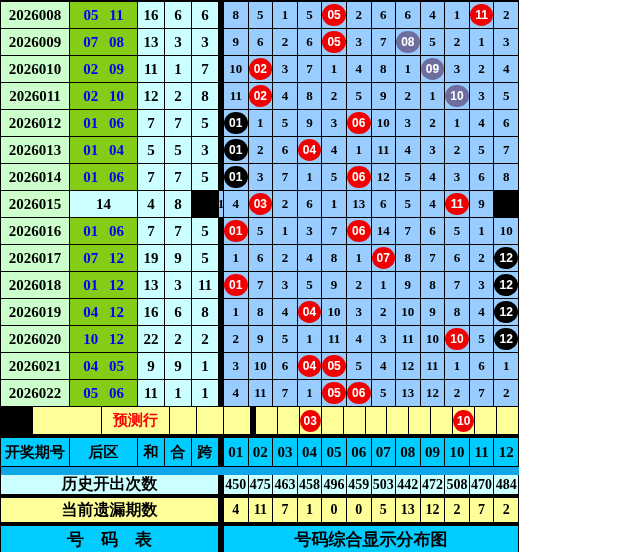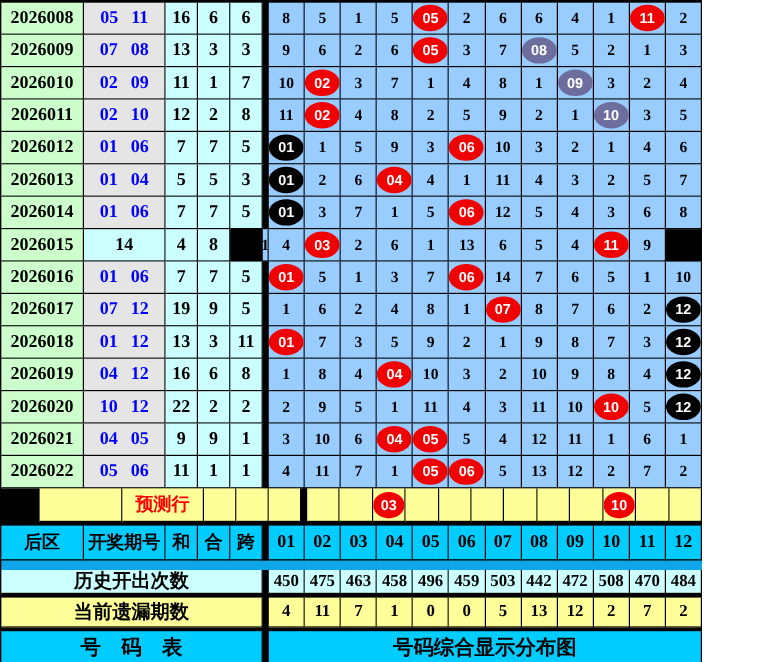--- a/index.html
+++ b/index.html
@@ -1,18 +1,18 @@
 <!DOCTYPE html>
 <html><head>
 <meta charset="utf-8">
 <style>
   html,body{margin:0;padding:0;background:#fff;}
   body{font-family:"Liberation Serif","DejaVu Serif",serif;font-weight:bold;}
   #board{
-    width:585px;height:552px;box-sizing:border-box;
+    width:519px;height:552px;box-sizing:border-box;
     border-top:2px solid #000;border-left:1px solid #000;
     background:#000;overflow:hidden;
   }
   .row{
     display:grid;
     grid-template-columns:69px 68px 27px 27px 27px 5px repeat(12,1fr);
     width:100%;box-sizing:border-box;
   }
   .data-row{height:27px;}
   .pred-row{height:28px;padding-left:32px;}
@@ -21,21 +21,21 @@
   .miss-row{height:28px;border-top:3px solid #000;}
   .title-row{height:31px;border-top:3px solid #000;}
   .cell{
     box-sizing:border-box;
     border-right:1px solid #000;border-bottom:1px solid #000;
     display:flex;align-items:center;justify-content:center;
     overflow:hidden;white-space:nowrap;
   }
   .vdiv{background:#000;}
   .issue{background:#ccffcc;font-size:15px;color:#000;}
-  .back {background:#e5e5e5;font-size:15px;color:#0000ff;word-spacing:7px;}
+  .back {background:#84cc16;font-size:15px;color:#0000ff;word-spacing:7px;}
   .hhk  {background:#ccffff;font-size:15px;color:#000;text-align:right;}
   .num  {background:#99ccff;font-size:13px;color:#000;}
   .p-issue,.p-hhk,.p-num{background:#ffff99;}
   .p-label{background:#ffff99;color:#ff0000;font-size:15px;font-family:"Liberation Sans","DejaVu Sans",sans-serif;}
   .hdr{background:#00ccff;color:#000;font-size:15px;}
   .hdr-cn{font-family:"Liberation Sans","DejaVu Sans",sans-serif;}
   .cnt{background:#ccffff;color:#000;font-size:14px;}
   .mis{background:#ffff99;color:#000;font-size:14px;}
   .cnt-label,.mis-label{grid-column:1 / span 5;font-size:16px;font-family:"Liberation Sans","DejaVu Sans",sans-serif;}
   .t-left{grid-column:1 / span 5;background:#00ccff;font-size:17px;color:#000;font-family:"Liberation Sans","DejaVu Sans",sans-serif;}
@@ -432,22 +432,22 @@
         <div class="cell p-num"></div>
         <div class="cell p-num"></div>
         <div class="cell p-num"></div>
         <div class="cell p-num">
           <span class="ball red">10</span>
         </div>
         <div class="cell p-num"></div>
         <div class="cell p-num"></div>
       </div>
       <div class="row header-row">
+        <div class="cell hdr hdr-cn">开奖期号</div>
         <div class="cell hdr hdr-cn">后区</div>
-        <div class="cell hdr hdr-cn">开奖期号</div>
         <div class="cell hdr hdr-cn">和</div>
         <div class="cell hdr hdr-cn">合</div>
         <div class="cell hdr hdr-cn">跨</div>
         <div class="vdiv"></div>
         <div class="cell hdr">01</div>
         <div class="cell hdr">02</div>
         <div class="cell hdr">03</div>
         <div class="cell hdr">04</div>
         <div class="cell hdr">05</div>
         <div class="cell hdr">06</div>

